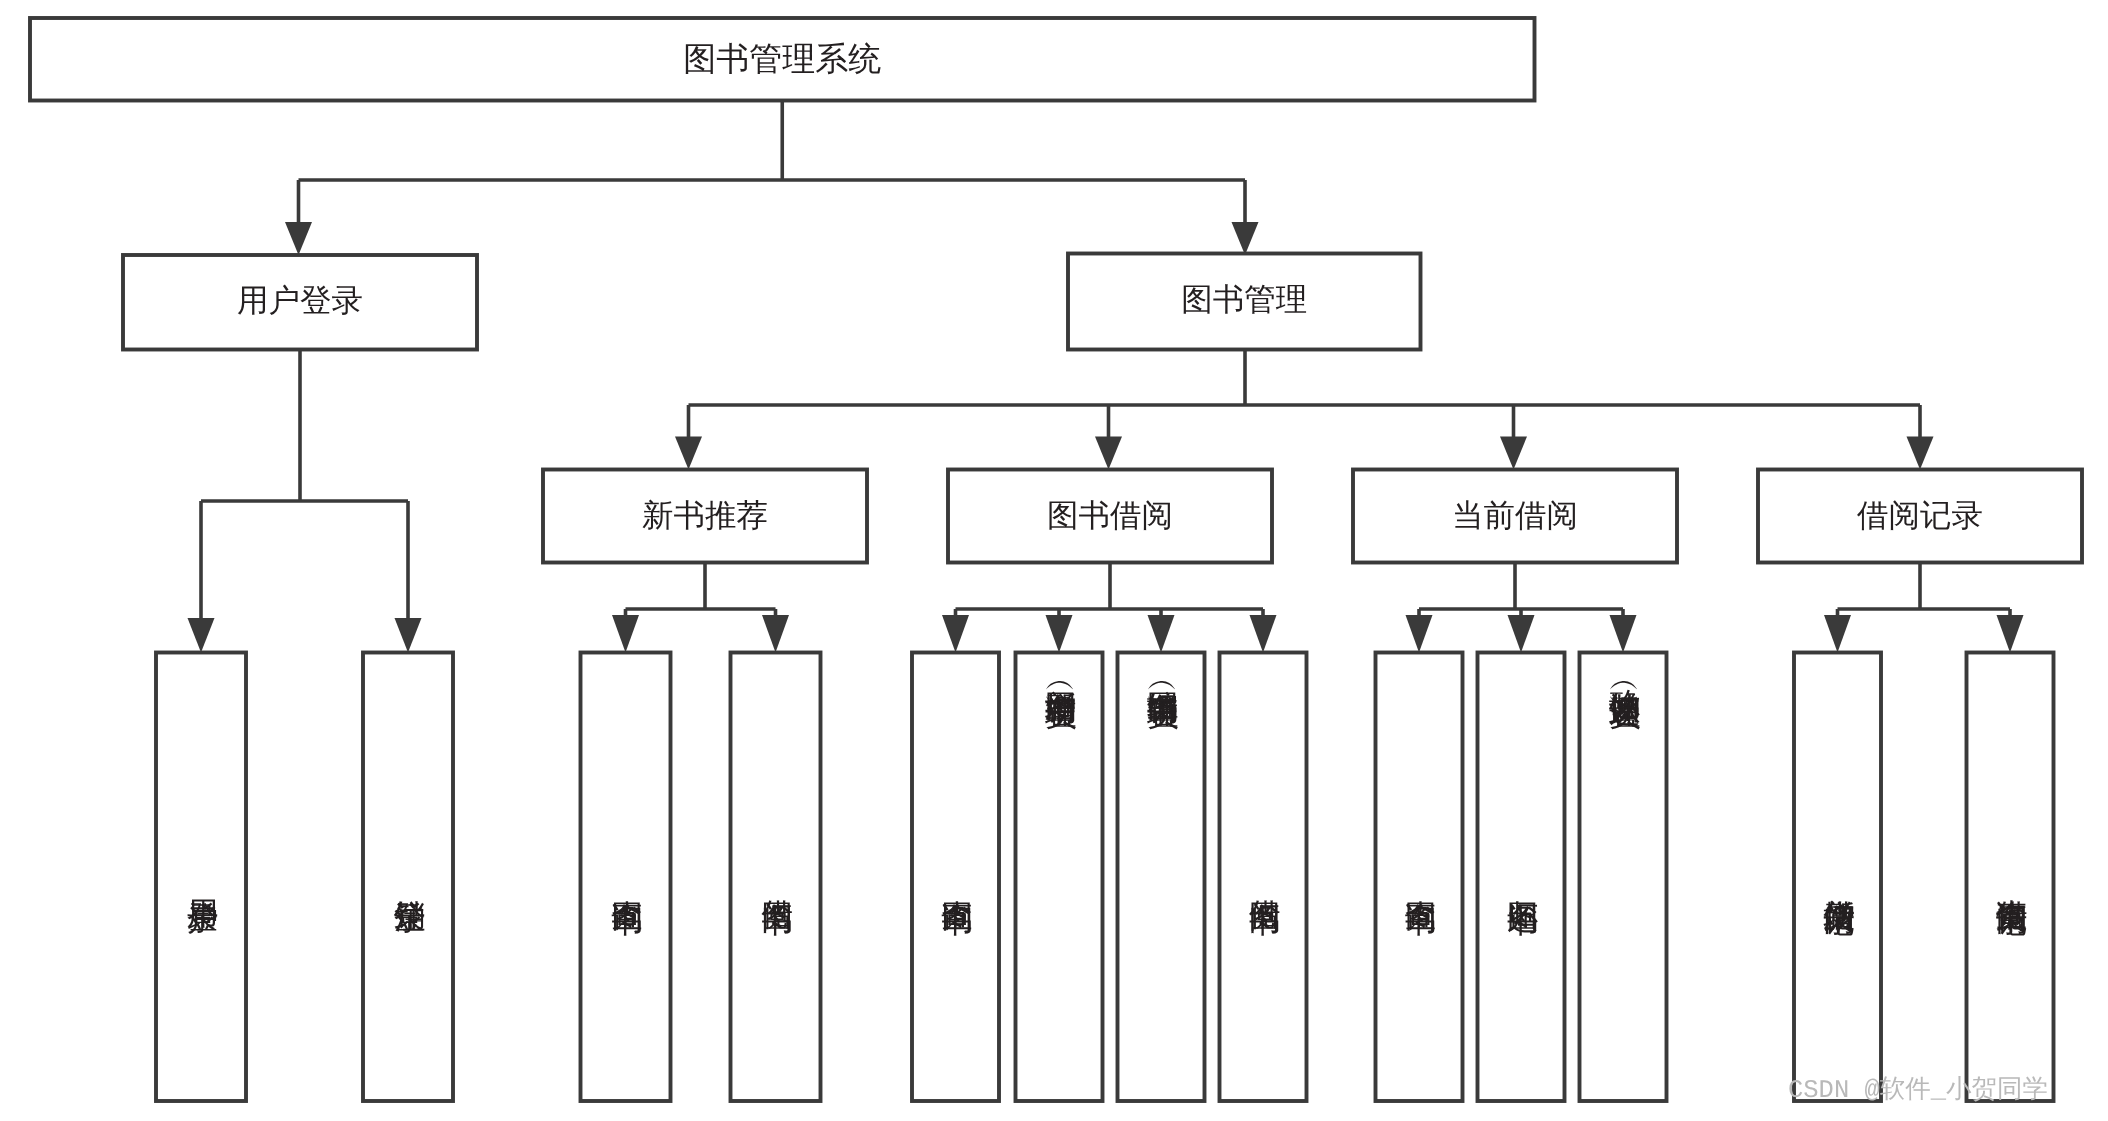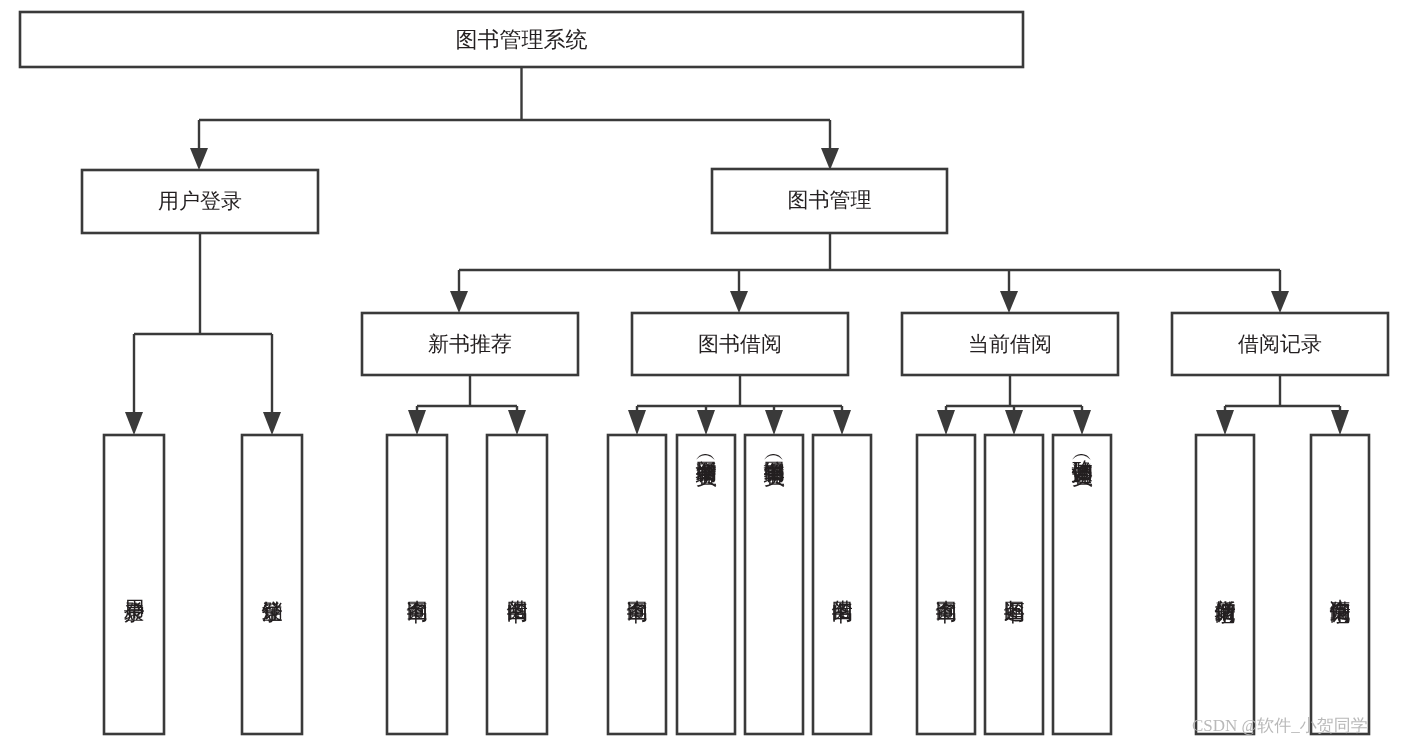--- a/index.html
+++ b/index.html
@@ -67,21 +67,21 @@
     font-family: "Liberation Sans", "DejaVu Sans", sans-serif;
     font-size: 21px;
     line-height: 1.16;
     color: #231f20;
     letter-spacing: 1px;
     white-space: nowrap;
     text-align: center;
   }
   .watermark {
     position: absolute;
-    font-family: Liberation Serif, serif;
+    font-family: Liberation Mono, monospace;
     font-size: 17px;
     color: #b9b9b9;
     white-space: nowrap;
     pointer-events: none;
   }
 </style>
 </head>
 <body>
 
 <div id="diagram-root">

